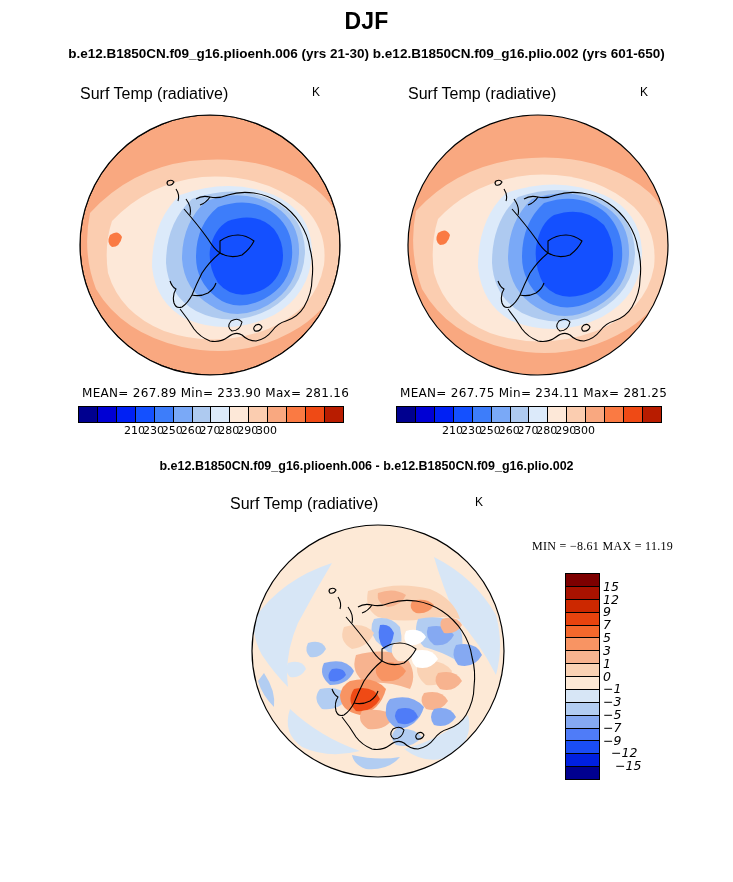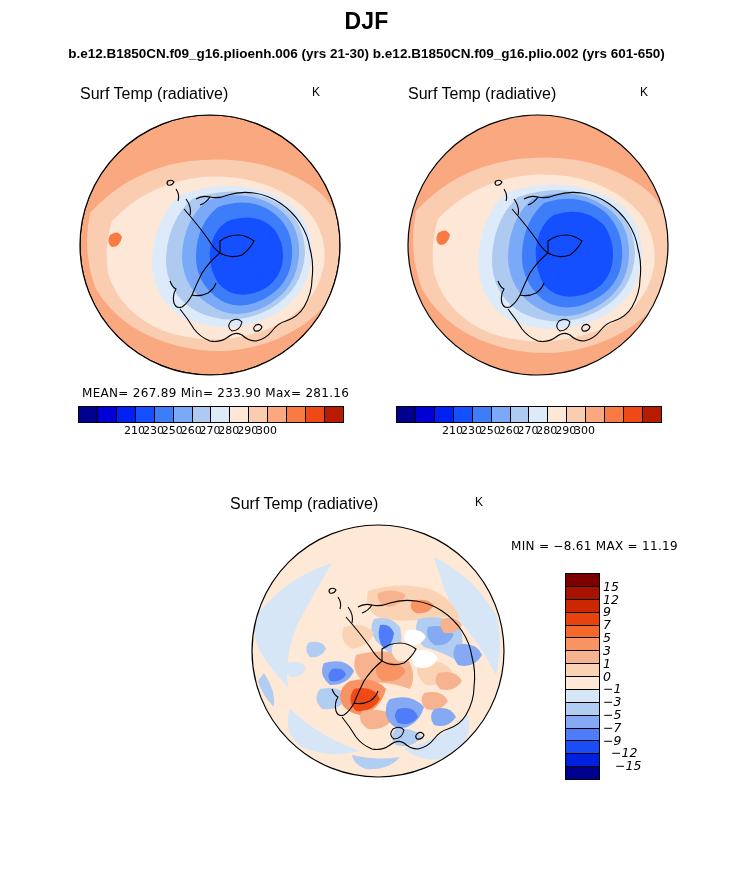--- a/index.html
+++ b/index.html
@@ -180,20 +180,21 @@
                    Q180,88 168,92 Q158,96 150,94
                    Q142,92 136,96"></path>
           <path d="M150,94 Q146,100 140,102"></path>
           <path d="M108,78 Q112,76 114,79 Q112,83 108,82 Q106,80 108,78 Z"></path>
         </g>
       </g>
       <circle cx="150" cy="142" r="130" fill="none" stroke="#000" stroke-width="1.2"></circle>
     </svg>
   </div>
 
+  <div class="statline" style="left:400px;top:386px;">MEAN= 267.75   Min= 234.11   Max= 281.25</div>
 
   <div class="cbar-h" style="left:396px;top:406px;width:264px;height:15px;">
       <i style="background: rgb(0, 0, 143);"></i>
       <i style="background: rgb(0, 0, 212);"></i>
       <i style="background: rgb(0, 32, 244);"></i>
       <i style="background: rgb(20, 80, 255);"></i>
       <i style="background: rgb(61, 125, 250);"></i>
       <i style="background: rgb(122, 169, 247);"></i>
       <i style="background: rgb(174, 202, 240);"></i>
       <i style="background: rgb(220, 234, 250);"></i>
@@ -208,20 +209,21 @@
       <span style="left: 21.4286%;">210</span>
       <span style="left: 28.5714%;">230</span>
       <span style="left: 35.7143%;">250</span>
       <span style="left: 42.8571%;">260</span>
       <span style="left: 50%;">270</span>
       <span style="left: 57.1429%;">280</span>
       <span style="left: 64.2857%;">290</span>
       <span style="left: 71.4286%;">300</span>
     </div>
 
+  <div class="diff-title">b.e12.B1850CN.f09_g16.plioenh.006 - b.e12.B1850CN.f09_g16.plio.002</div>
 
   <div class="panel" style="left:200px;top:495px;width:340px;height:290px;">
     <div class="panel-var" style="left:30px;top:0px;">Surf Temp (radiative)</div>
     <div class="panel-unit" style="left:275px;top:0px;">K</div>
 
     <svg class="map-svg" width="300" height="260" viewBox="0 0 300 260" style="position:absolute;left:28px;top:28px;">
       <defs>
         <clipPath id="clipD">
             <circle cx="150" cy="128" r="126"></circle>
           </clipPath>
@@ -296,21 +298,21 @@
                    Q174,76 162,80 Q152,84 144,82
                    Q136,80 130,84"></path>
           <path d="M144,82 Q140,88 134,90"></path>
           <path d="M102,66 Q106,64 108,67 Q106,71 102,70 Q100,68 102,66 Z"></path>
         </g>
       </g>
       <circle cx="150" cy="128" r="126" fill="none" stroke="#000" stroke-width="1.2"></circle>
     </svg>
   </div>
 
-  <div class="statline" style="left:511px;top:539px;">MIN =  −8.61 MAX =  11.19</div>
+  <div class="statline" style="left:532px;top:539px;font-family:Liberation Serif, serif;">MIN =  −8.61 MAX =  11.19</div>
 
   <div class="cbar-v" style="left:565px;top:573px;width:33px;height:205px;">
       <i style="background: rgb(125, 0, 0);"></i>
       <i style="background: rgb(168, 18, 0);"></i>
       <i style="background: rgb(204, 40, 0);"></i>
       <i style="background: rgb(232, 67, 14);"></i>
       <i style="background: rgb(244, 104, 44);"></i>
       <i style="background: rgb(248, 148, 99);"></i>
       <i style="background: rgb(247, 179, 143);"></i>
       <i style="background: rgb(250, 210, 180);"></i>

